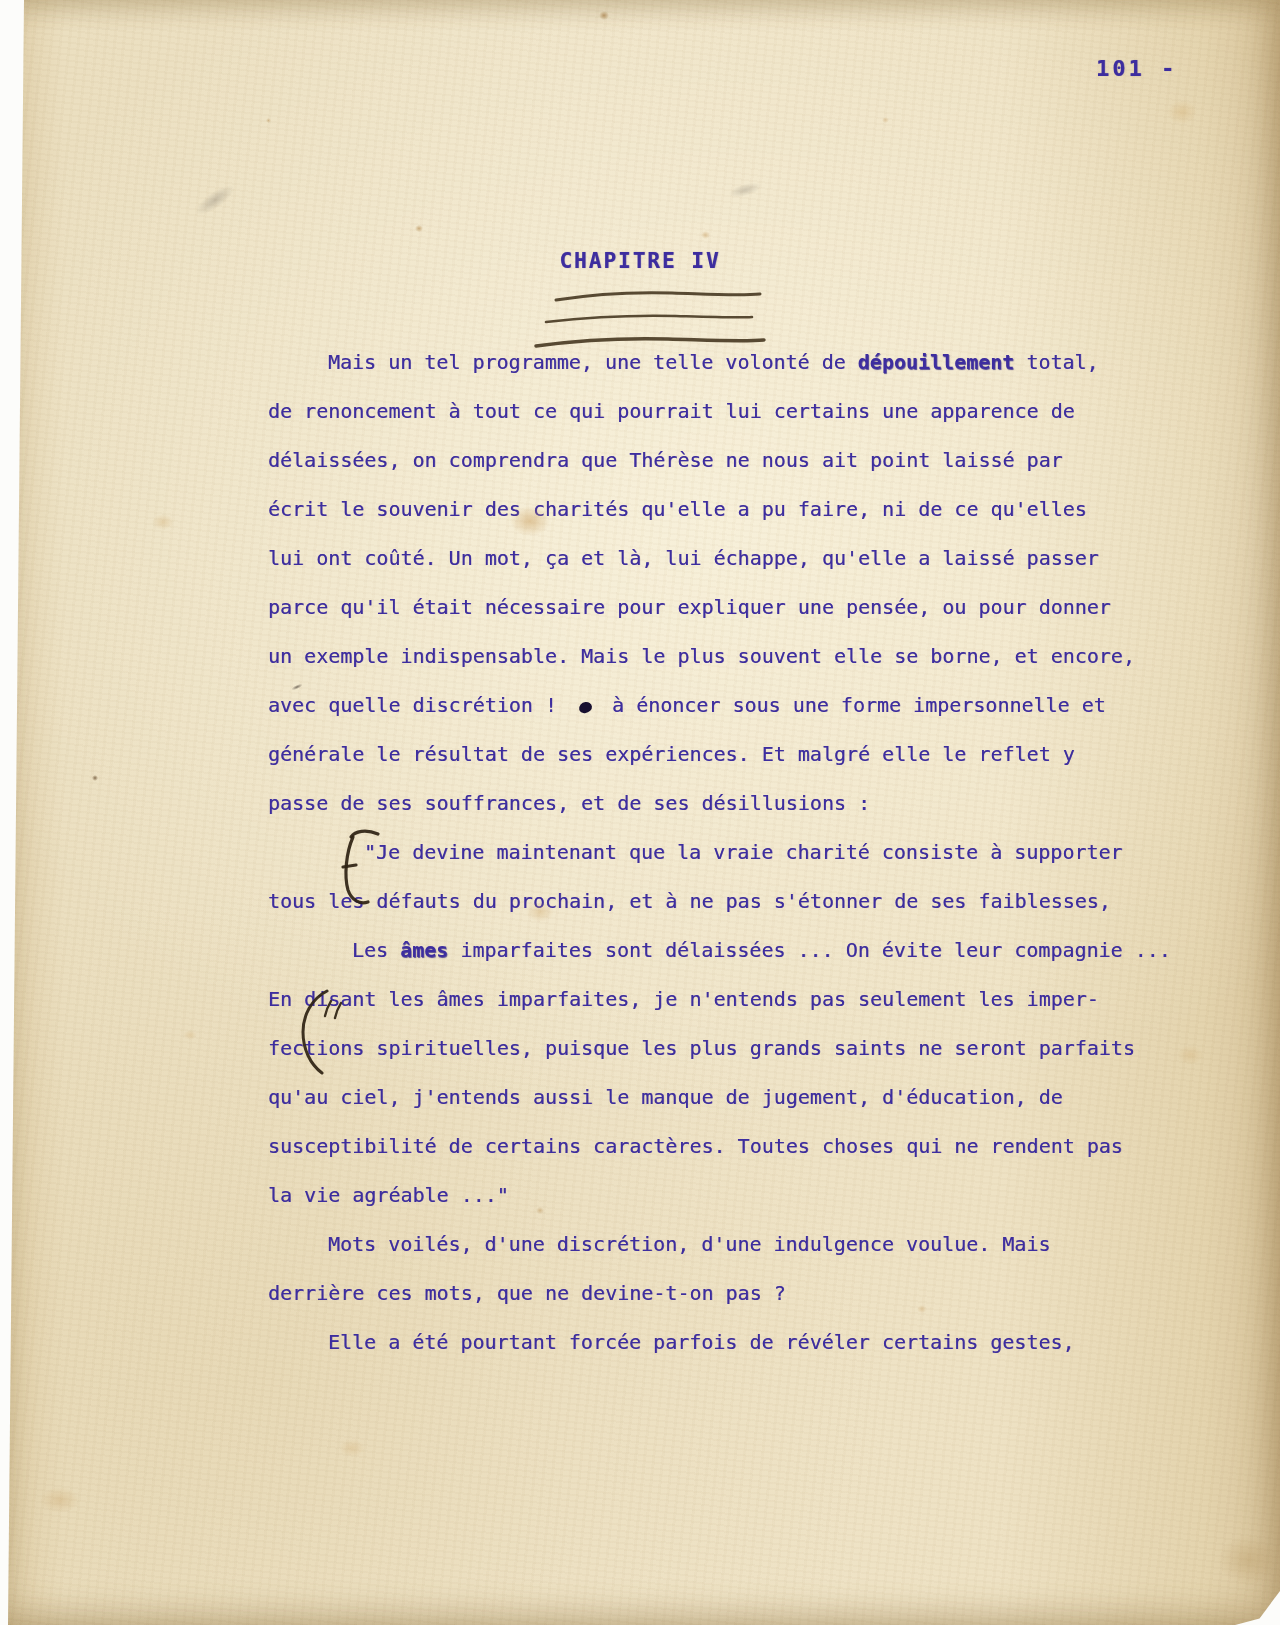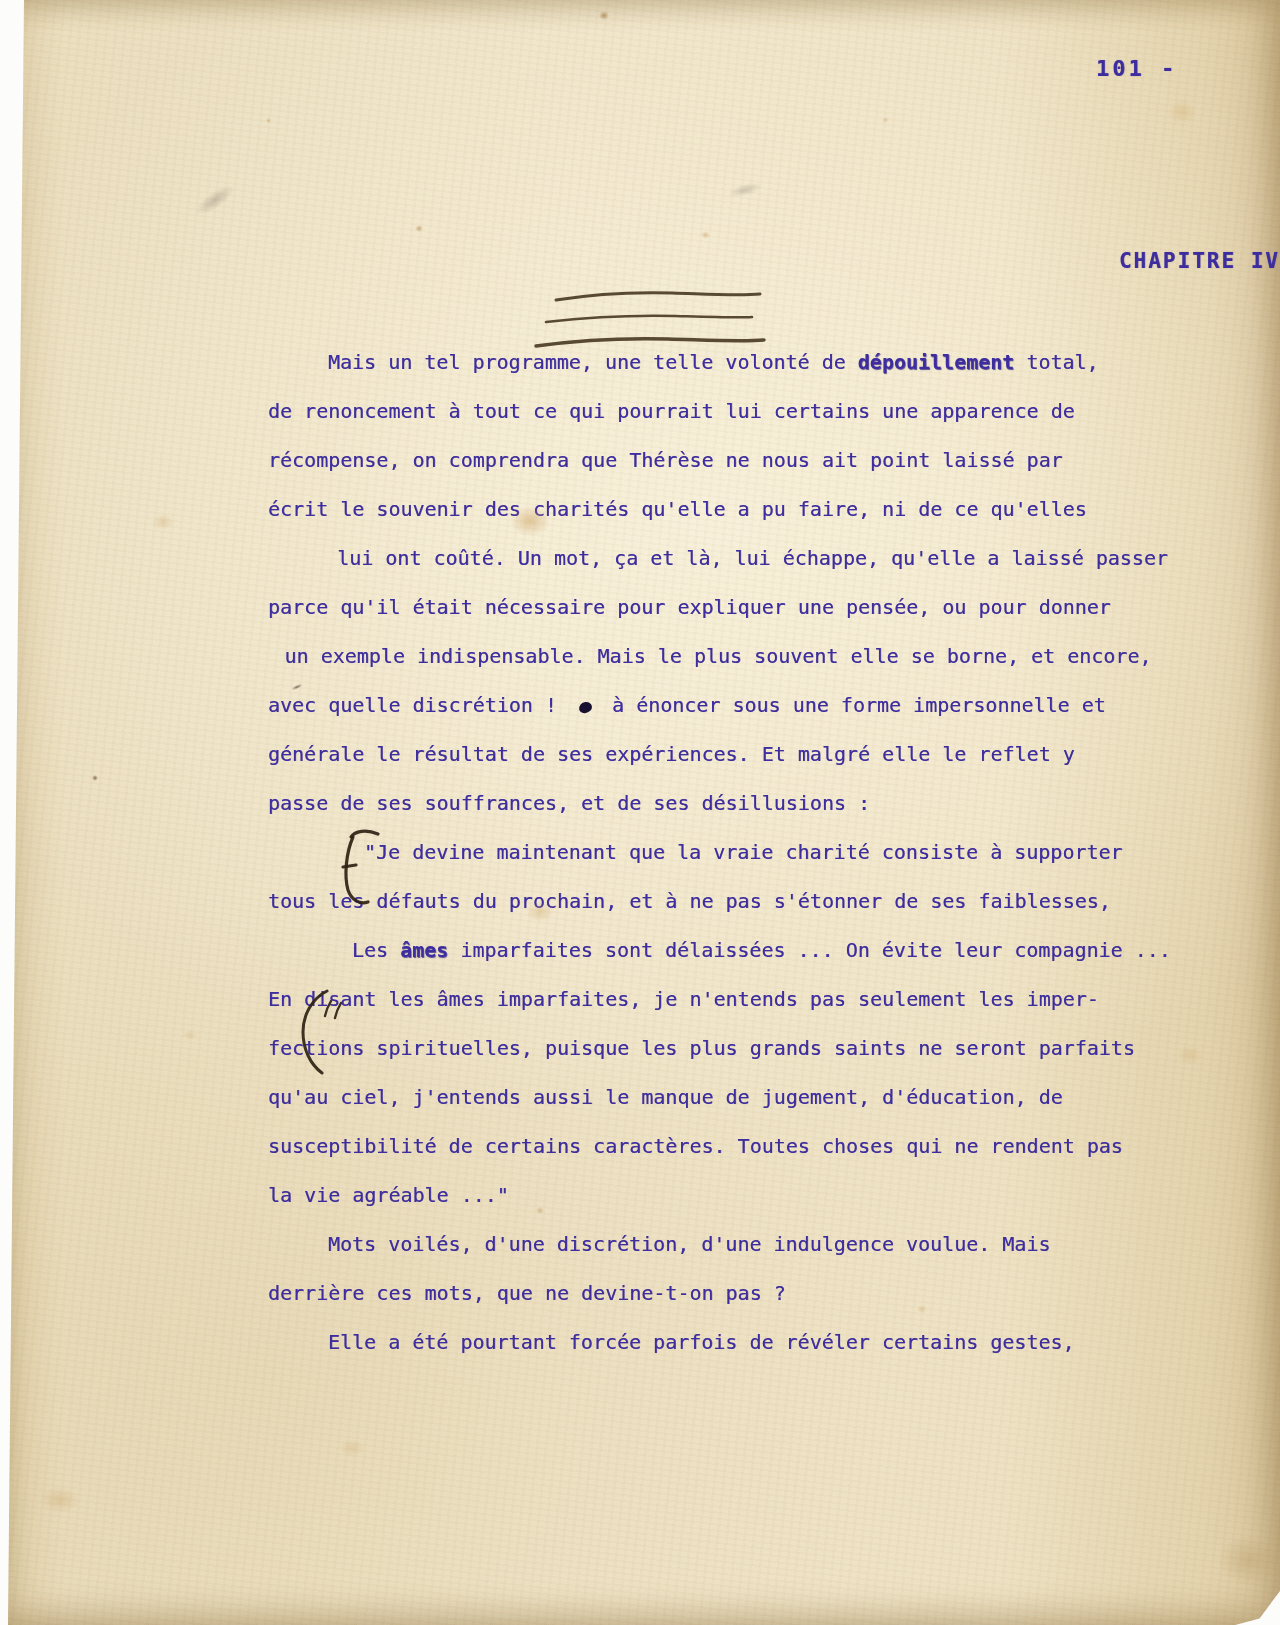--- a/index.html
+++ b/index.html
@@ -59,30 +59,30 @@
   svg.marks{position:absolute;left:0;top:0;pointer-events:none;}
 </style>
 </head>
 <body>
 
 <div class="page">
   <div class="grain"></div>
 
   <div class="page-number" style="color: rgb(61, 45, 159);">101 -</div>
 
-  <div class="chapter-title" style="color: rgb(61, 45, 159); text-align: right;">CHAPITRE IV</div>
+  <div class="chapter-title" style="color: rgb(61, 45, 159);">CHAPITRE IV</div>
 
   <div class="body-text" id="body-text" style="color: rgb(61, 45, 159);">
       <div class="typed-line" style="padding-left: 60px;"><span>Mais un tel programme, une telle volonté de </span><span class="b">dépouillement</span><span> total,</span></div>
       <div class="typed-line" style="padding-left: 0px;"><span>de renoncement à tout ce qui pourrait lui certains une apparence de</span></div>
-      <div class="typed-line" style="padding-left: 0px;"><span>récompense, on comprendra que Thérèse ne nous ait point laissé par</span></div>
+      <div class="typed-line" style="padding-left: 0px;"><span>délaissées, on comprendra que Thérèse ne nous ait point laissé par</span></div>
       <div class="typed-line" style="padding-left: 0px;"><span>écrit le souvenir des charités qu'elle a pu faire, ni de ce qu'elles</span></div>
-      <div class="typed-line" style="padding-left: 0px; text-align: right;"><span>lui ont coûté. Un mot, ça et là, lui échappe, qu'elle a laissé passer</span></div>
+      <div class="typed-line" style="padding-left: 0px;"><span>lui ont coûté. Un mot, ça et là, lui échappe, qu'elle a laissé passer</span></div>
       <div class="typed-line" style="padding-left: 0px;"><span>parce qu'il était nécessaire pour expliquer une pensée, ou pour donner</span></div>
-      <div class="typed-line" style="padding-left: 0px; text-align: center;"><span>un exemple indispensable. Mais le plus souvent elle se borne, et encore,</span></div>
+      <div class="typed-line" style="padding-left: 0px;"><span>un exemple indispensable. Mais le plus souvent elle se borne, et encore,</span></div>
       <div class="typed-line" style="padding-left: 0px;"><span>avec quelle discrétion ! </span><span class="ink-blot"></span><span> à énoncer sous une forme impersonnelle et</span></div>
       <div class="typed-line" style="padding-left: 0px;"><span>générale le résultat de ses expériences. Et malgré elle le reflet y</span></div>
       <div class="typed-line" style="padding-left: 0px;"><span>passe de ses souffrances, et de ses désillusions :</span></div>
       <div class="typed-line" style="padding-left: 96px;"><span>"Je devine maintenant que la vraie charité consiste à supporter</span></div>
       <div class="typed-line" style="padding-left: 0px;"><span>tous les défauts du prochain, et à ne pas s'étonner de ses faiblesses,</span></div>
       <div class="typed-line" style="padding-left: 84px;"><span>Les </span><span class="b">âmes</span><span> imparfaites sont délaissées ... On évite leur compagnie ...</span></div>
       <div class="typed-line" style="padding-left: 0px;"><span>En disant les âmes imparfaites, je n'entends pas seulement les imper-</span></div>
       <div class="typed-line" style="padding-left: 0px;"><span>fections spirituelles, puisque les plus grands saints ne seront parfaits</span></div>
       <div class="typed-line" style="padding-left: 0px;"><span>qu'au ciel, j'entends aussi le manque de jugement, d'éducation, de</span></div>
       <div class="typed-line" style="padding-left: 0px;"><span>susceptibilité de certains caractères. Toutes choses qui ne rendent pas</span></div>

